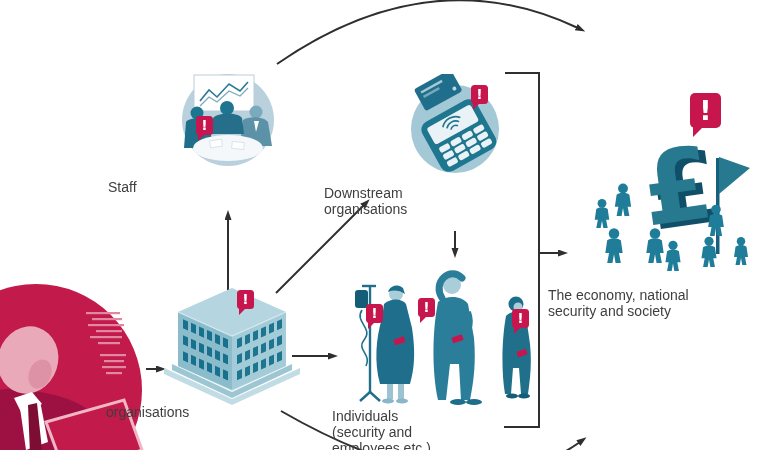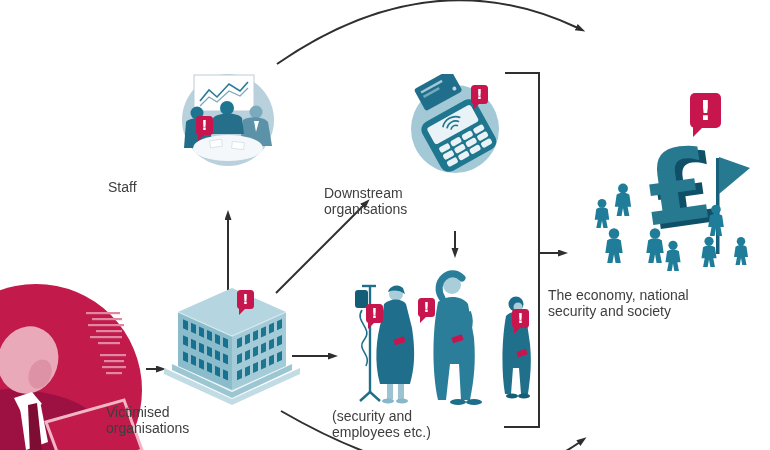--- a/index.html
+++ b/index.html
@@ -173,21 +173,20 @@
         <rect x="89" y="124" width="5" height="9"></rect>
         <rect x="97" y="124" width="5" height="9"></rect>
         <rect x="105" y="124" width="5" height="9"></rect>
         <rect x="113" y="124" width="5" height="9"></rect>
         <rect x="121" y="124" width="5" height="9"></rect>
     </g>
   </svg>
   <div class="badge badge-sm" style="left:237px;top:290px;">
     <span>!</span></div>
   <div class="lbl" style="left:106px;top:404px;">
-    <div>Victimised</div>
     <div>organisations</div>
   </div>
 
   <svg class="abs" style="left:346px;top:252px;" width="200" height="160" viewBox="0 0 200 160">
     <g stroke="#1f6f8c" stroke-width="2.4" fill="none">
       <line x1="24" y1="34" x2="24" y2="140"></line>
       <line x1="24" y1="140" x2="14" y2="149"></line>
         <line x1="24" y1="140" x2="34" y2="149"></line>
       <line x1="16" y1="34" x2="30" y2="34"></line>
     </g>
@@ -223,20 +222,21 @@
       <rect x="171" y="98" width="10" height="6" rx="1" transform="rotate(-18 176 101)" fill="#c6164d"></rect>
     </g>
   </svg>
   <div class="badge badge-sm" style="left:366px;top:304px;">
     <span>!</span></div>
   <div class="badge badge-sm" style="left:418px;top:298px;">
     <span>!</span></div>
   <div class="badge badge-sm" style="left:512px;top:309px;">
     <span>!</span></div>
   <div class="lbl" style="left:332px;top:408px;">
+    <div>Individuals</div>
     <div>(security and</div>
     <div>employees etc.)</div>
   </div>
 
   <svg class="abs" style="left:592px;top:128px;" width="164" height="152" viewBox="0 0 164 152">
     <defs>
       <g id="pp">
         <circle cx="0" cy="-19" r="3.4"></circle>
         <path d="M-4.4,-14.6 C-2,-16.4 2,-16.4 4.4,-14.6 L5.6,-6.4 L3.2,-6.4 L4.4,0 L1,0 L0,-5.6 L-1,0 L-4.4,0 L-3.2,-6.4 L-5.6,-6.4 Z"></path>
       </g>

